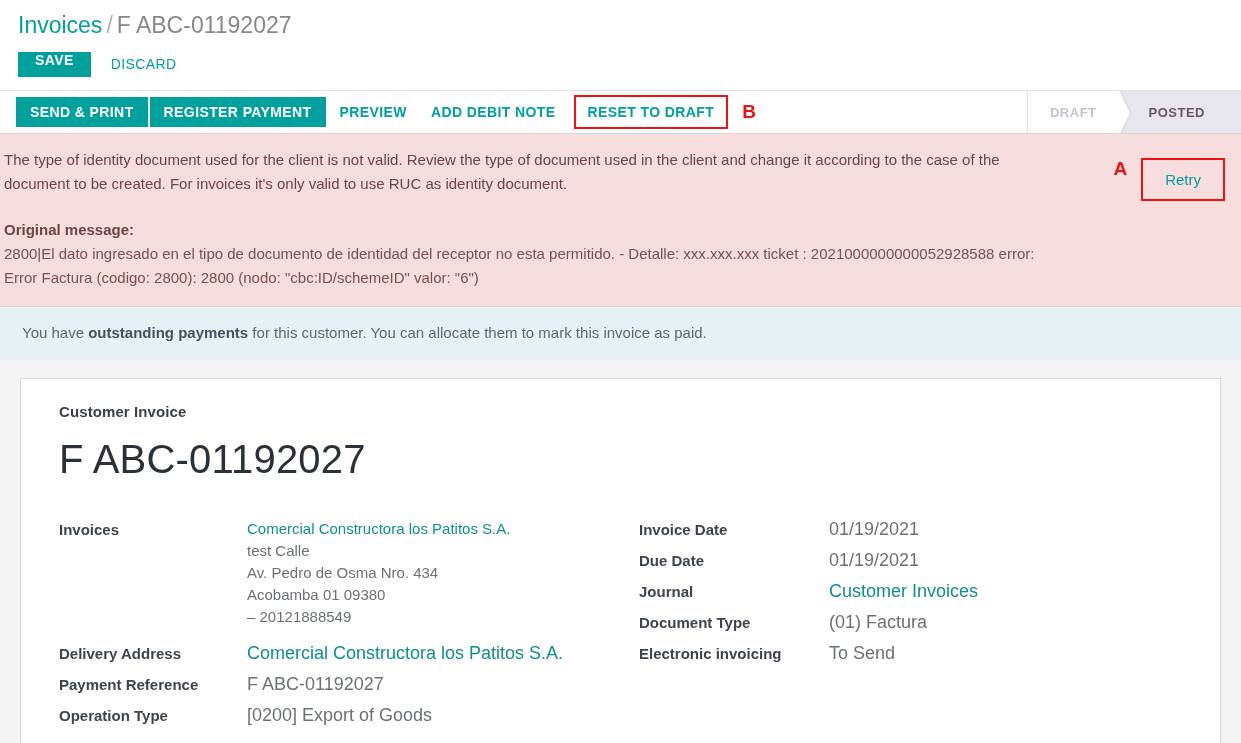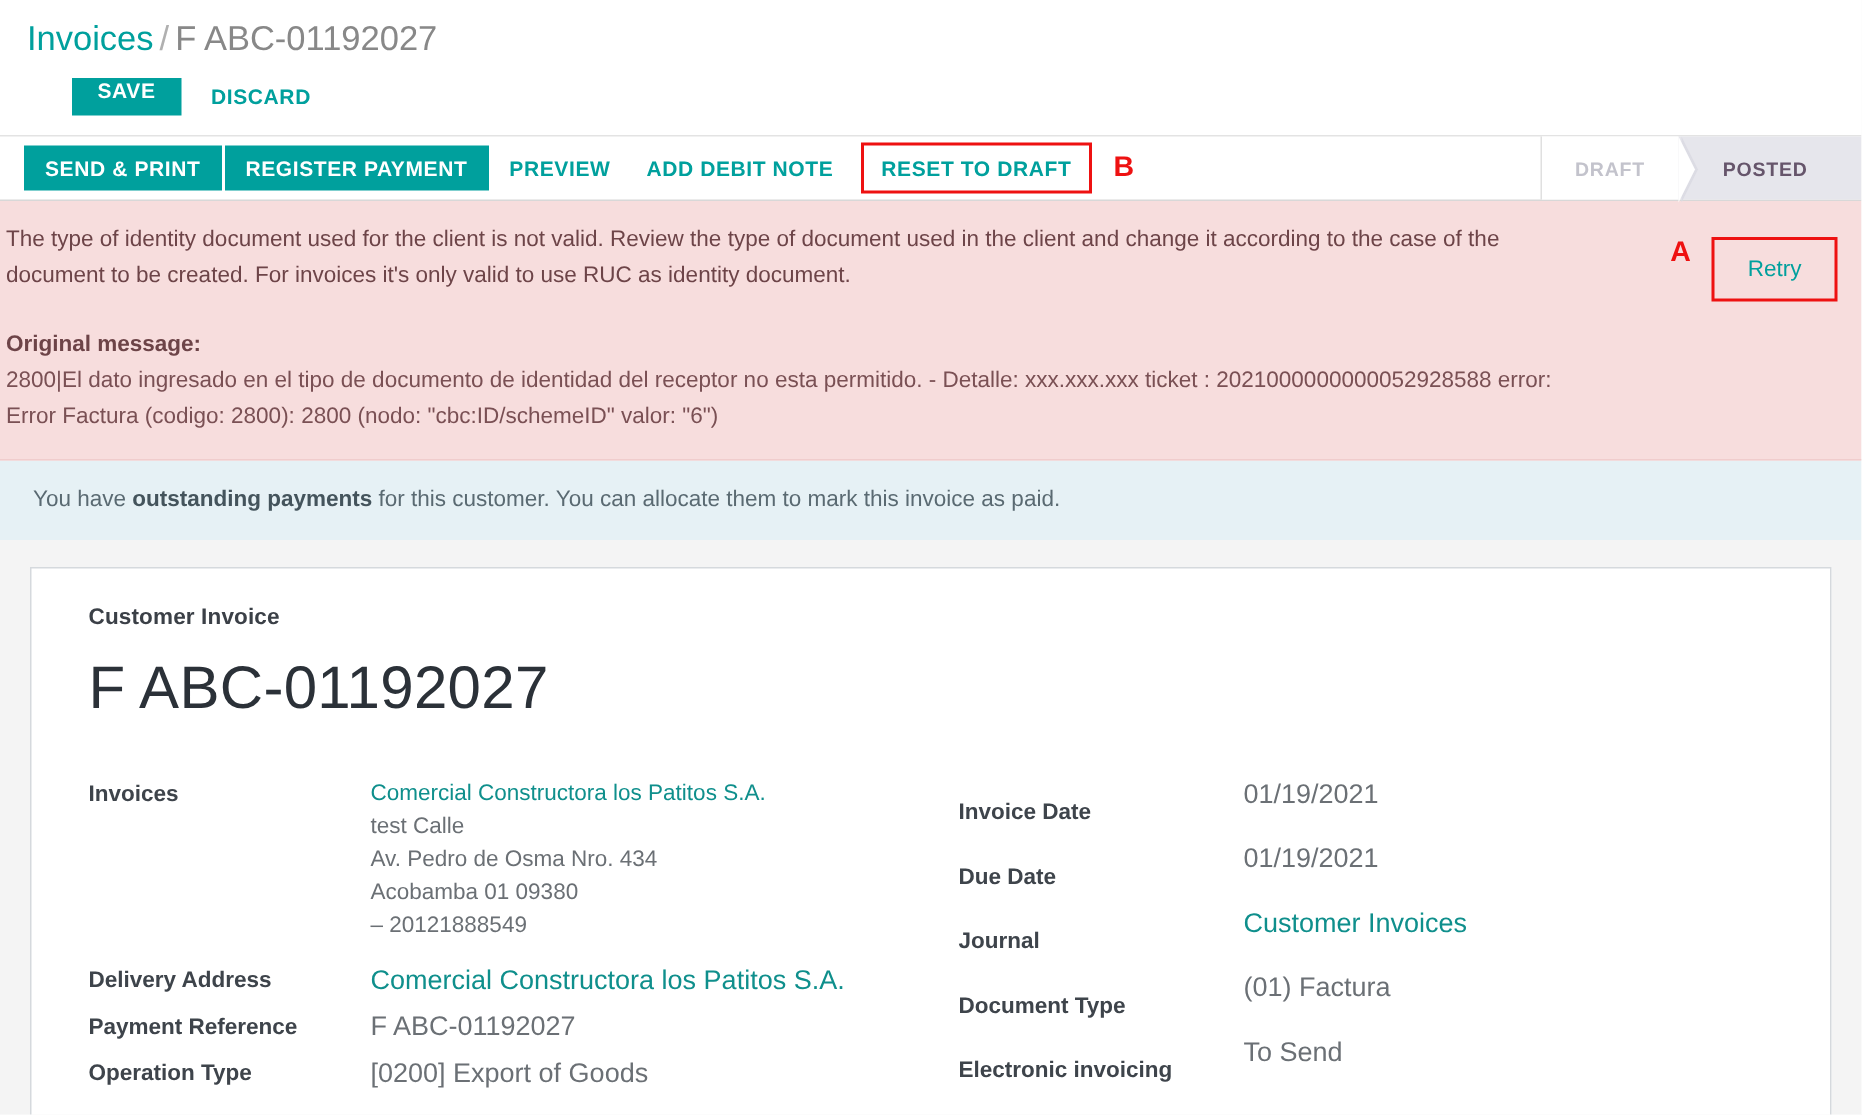--- a/index.html
+++ b/index.html
@@ -35,29 +35,28 @@
   .btn-save {
     background: #00A09D;
     color: #ffffff;
     border: none;
     font-family: "Liberation Sans", sans-serif;
     font-size: 14px;
     font-weight: bold;
     letter-spacing: .4px;
     padding: 0 17px 9px 17px;
     cursor: pointer;
-    margin-left: 30px;
   }
   .btn-discard {
     background: transparent;
     border: none;
     color: #00A09D;
     font-family: "Liberation Sans", sans-serif;
     font-size: 14px;
-    font-weight: bold;
+    font-weight: normal;
     letter-spacing: .4px;
     padding: 8px 6px;
     cursor: pointer;
   }
 
   
   .toolbar {
     display: flex;
     align-items: stretch;
     border-top: 1px solid #e3e3e3;
@@ -248,21 +247,21 @@
 
   .frow { display: flex; align-items: flex-start; margin-bottom: 8px; }
   .flabel {
     font-size: 15px;
     font-weight: bold;
     color: #3e444b;
     flex: 0 0 188px;
     line-height: 22px;
     padding-top: 1px;
   }
-  .col-right .flabel { flex: 0 0 190px; margin-top: 12px; }
+  .col-right .flabel { flex: 0 0 190px; }
   .fvalue {
     font-size: 18px;
     color: #6b7075;
     line-height: 22px;
   }
   .fvalue.link { color: #0f8f8c; cursor: pointer; }
   .addr-line { font-size: 15px; color: #6b7075; line-height: 22px; display: block; }
   .addr-line.link { color: #0f8f8c; cursor: pointer; }
 </style>
 </head>

